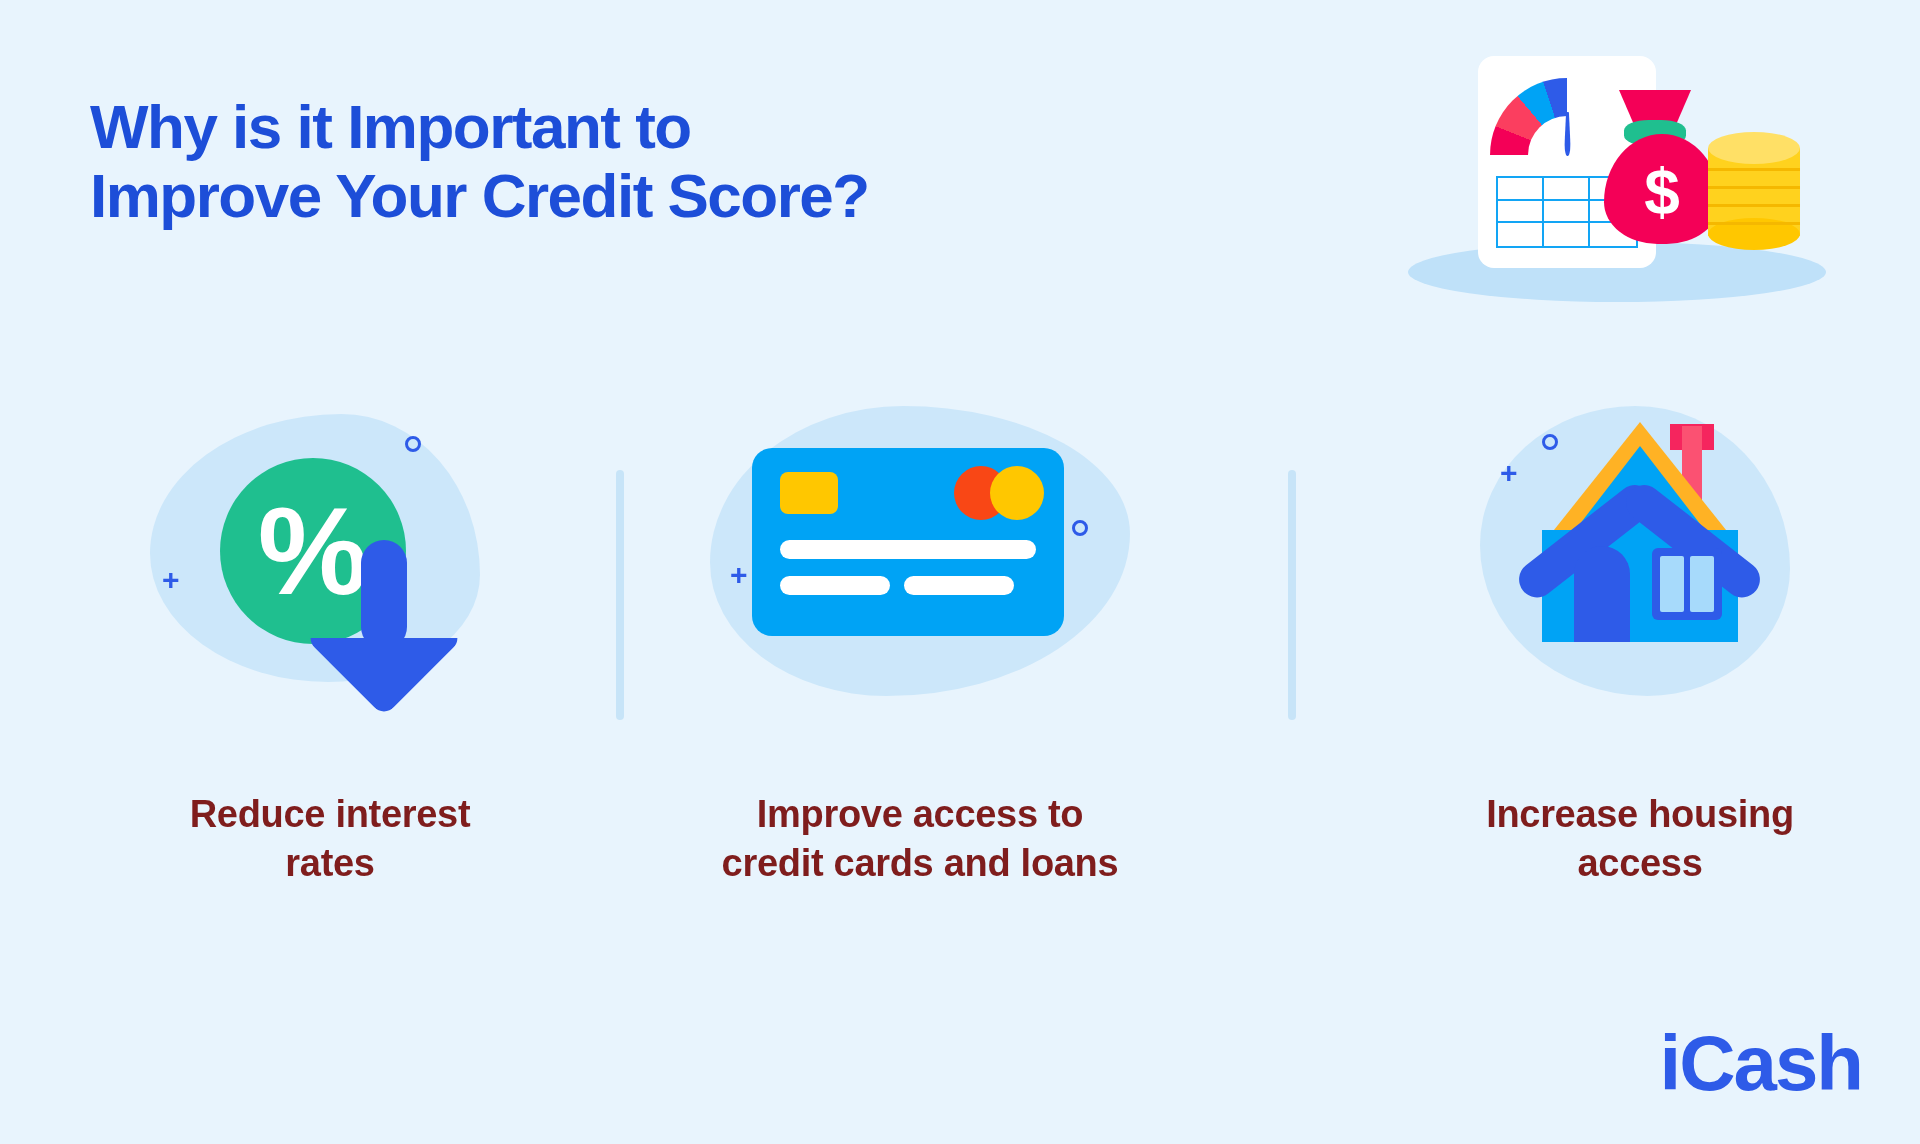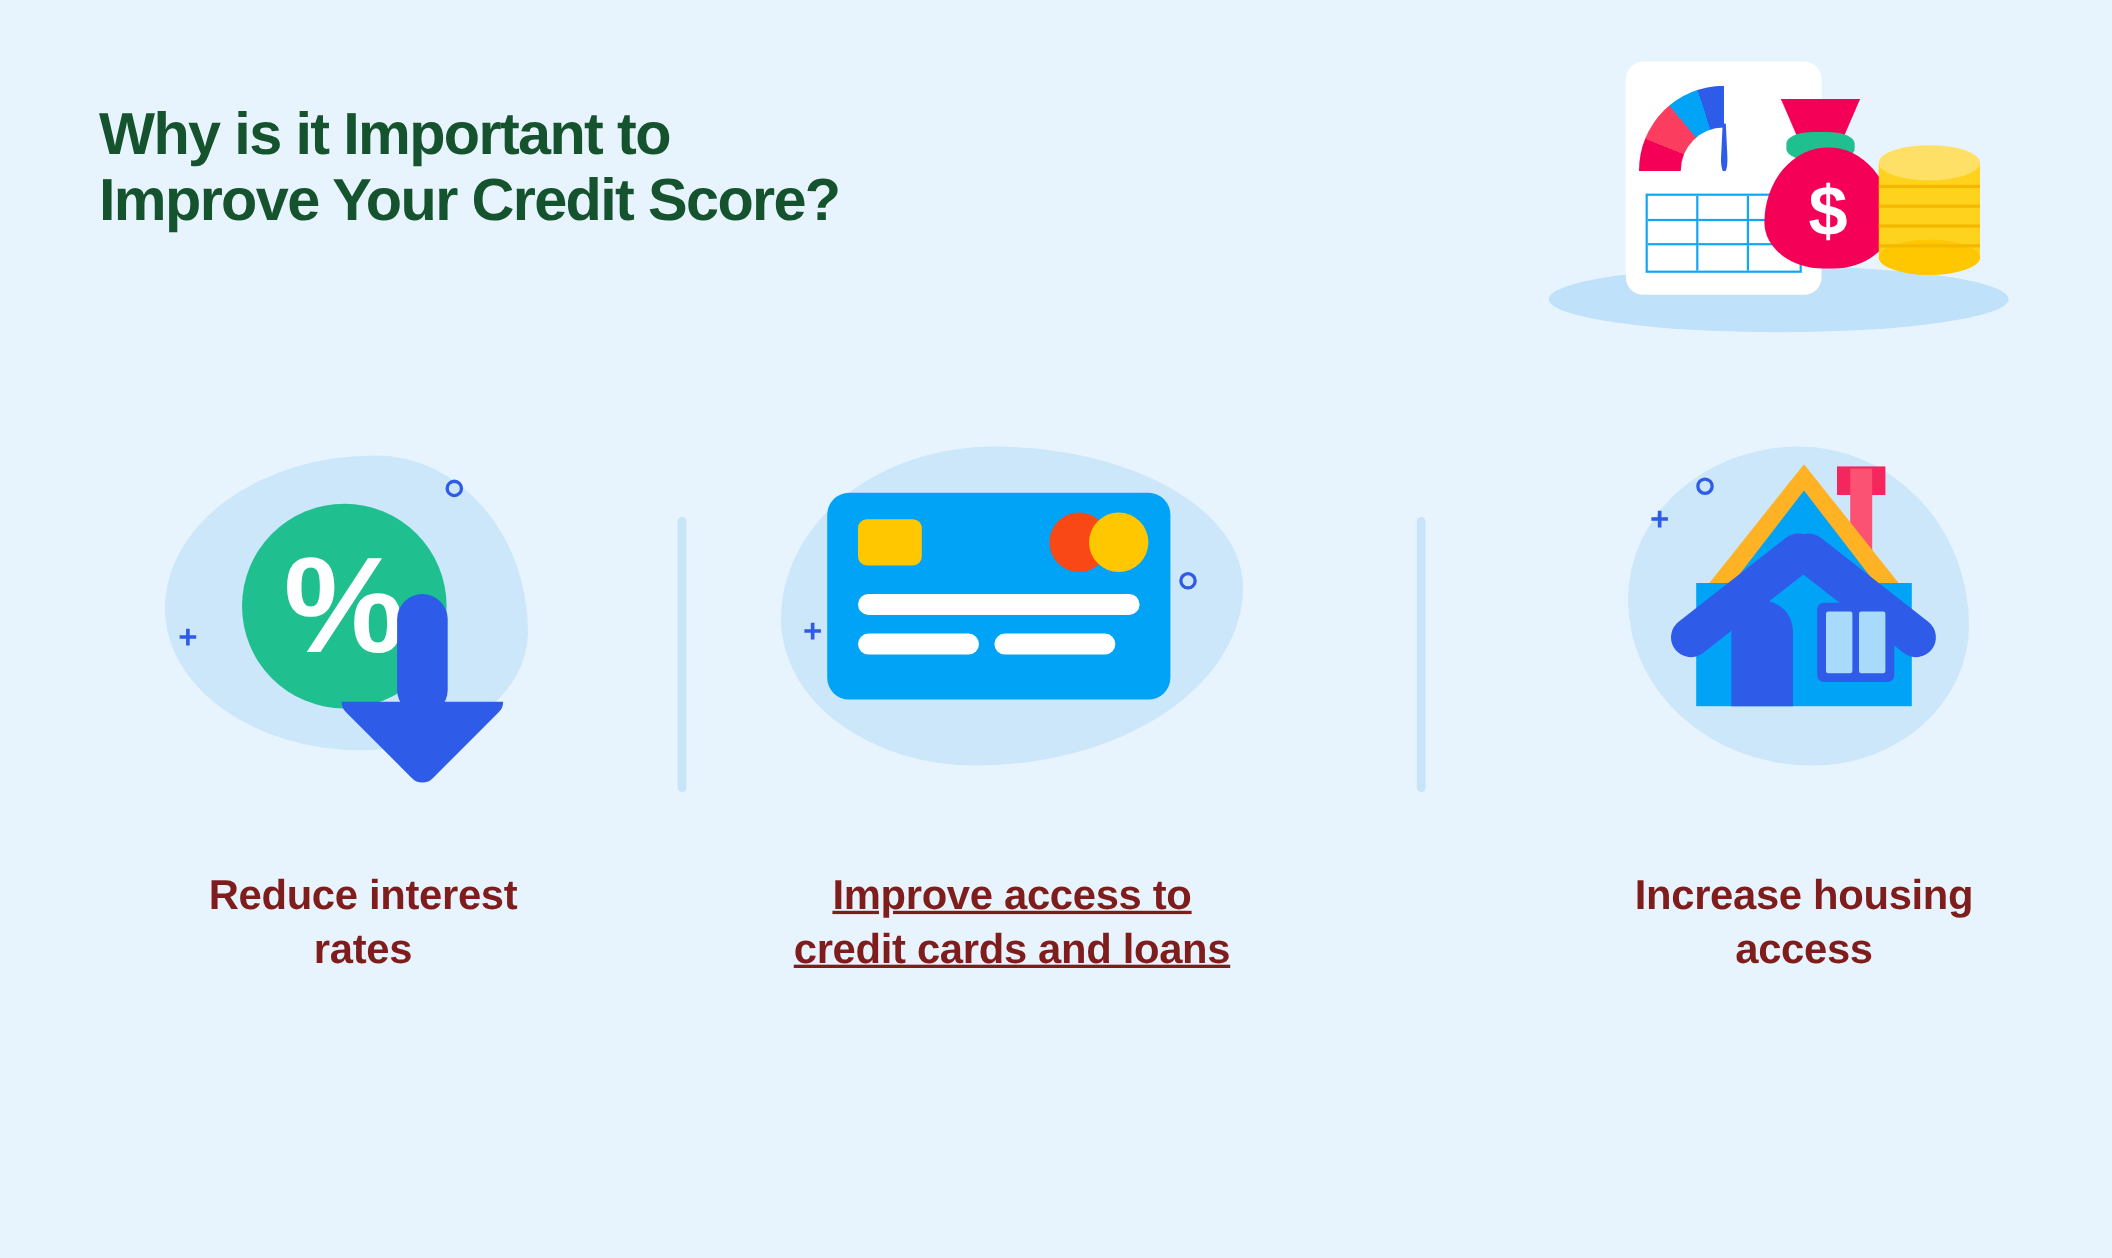--- a/index.html
+++ b/index.html
@@ -18,25 +18,25 @@
     overflow: hidden;
   }
 
   
   .title {
     position: absolute;
     left: 90px;
     top: 92px;
     width: 1200px;
     font-family: "Liberation Sans", sans-serif;
-    font-size: 54px;
+    font-size: 62px;
     line-height: 1.12;
     font-weight: 700;
     letter-spacing: -1.5px;
-    color: #14532d;
+    color: #1d4ed8;
     white-space: pre-line;
   }
 
   
   .hero {
     position: absolute;
     left: 1408px;
     top: 30px;
     width: 430px;
     height: 270px;
@@ -506,21 +506,21 @@
       <div class="card">
         <div class="card-chip"></div>
         <div class="card-logo-a"></div>
         <div class="card-logo-b"></div>
         <div class="card-line" style="left:28px; top:92px; width:256px;"></div>
         <div class="card-line" style="left:28px; top:128px; width:110px;"></div>
         <div class="card-line" style="left:152px; top:128px; width:110px;"></div>
       </div>
     </div>
   </div>
-  <div class="col-caption" style="left:680px; width:480px;text-decoration:underline;">Improve access to
+  <div class="col-caption" style="left:680px; width:480px;">Improve access to
 credit cards and loans</div>
 
   <div class="col" style="left:1470px; width:340px;">
     <div class="col-art">
       <div class="blob" style="left:10px; top:6px; width:310px; height:290px; border-radius:50% 50% 46% 54% / 48% 56% 44% 52%;"></div>
       <div class="deco-circle" style="left:72px; top:34px;"></div>
       <div class="deco-plus" style="left:30px; top:58px;">+</div>
 
       <div class="chimney-cap"></div>
       <div class="chimney"></div>
@@ -532,14 +532,15 @@
       <div class="door"></div>
       <div class="window">
         <div class="pane"></div>
         <div class="pane"></div>
       </div>
     </div>
   </div>
   <div class="col-caption" style="left:1420px; width:440px;">Increase housing
 access</div>
 
+  <div class="logo">iCash</div>
 
 </div>
 
 </body></html>

